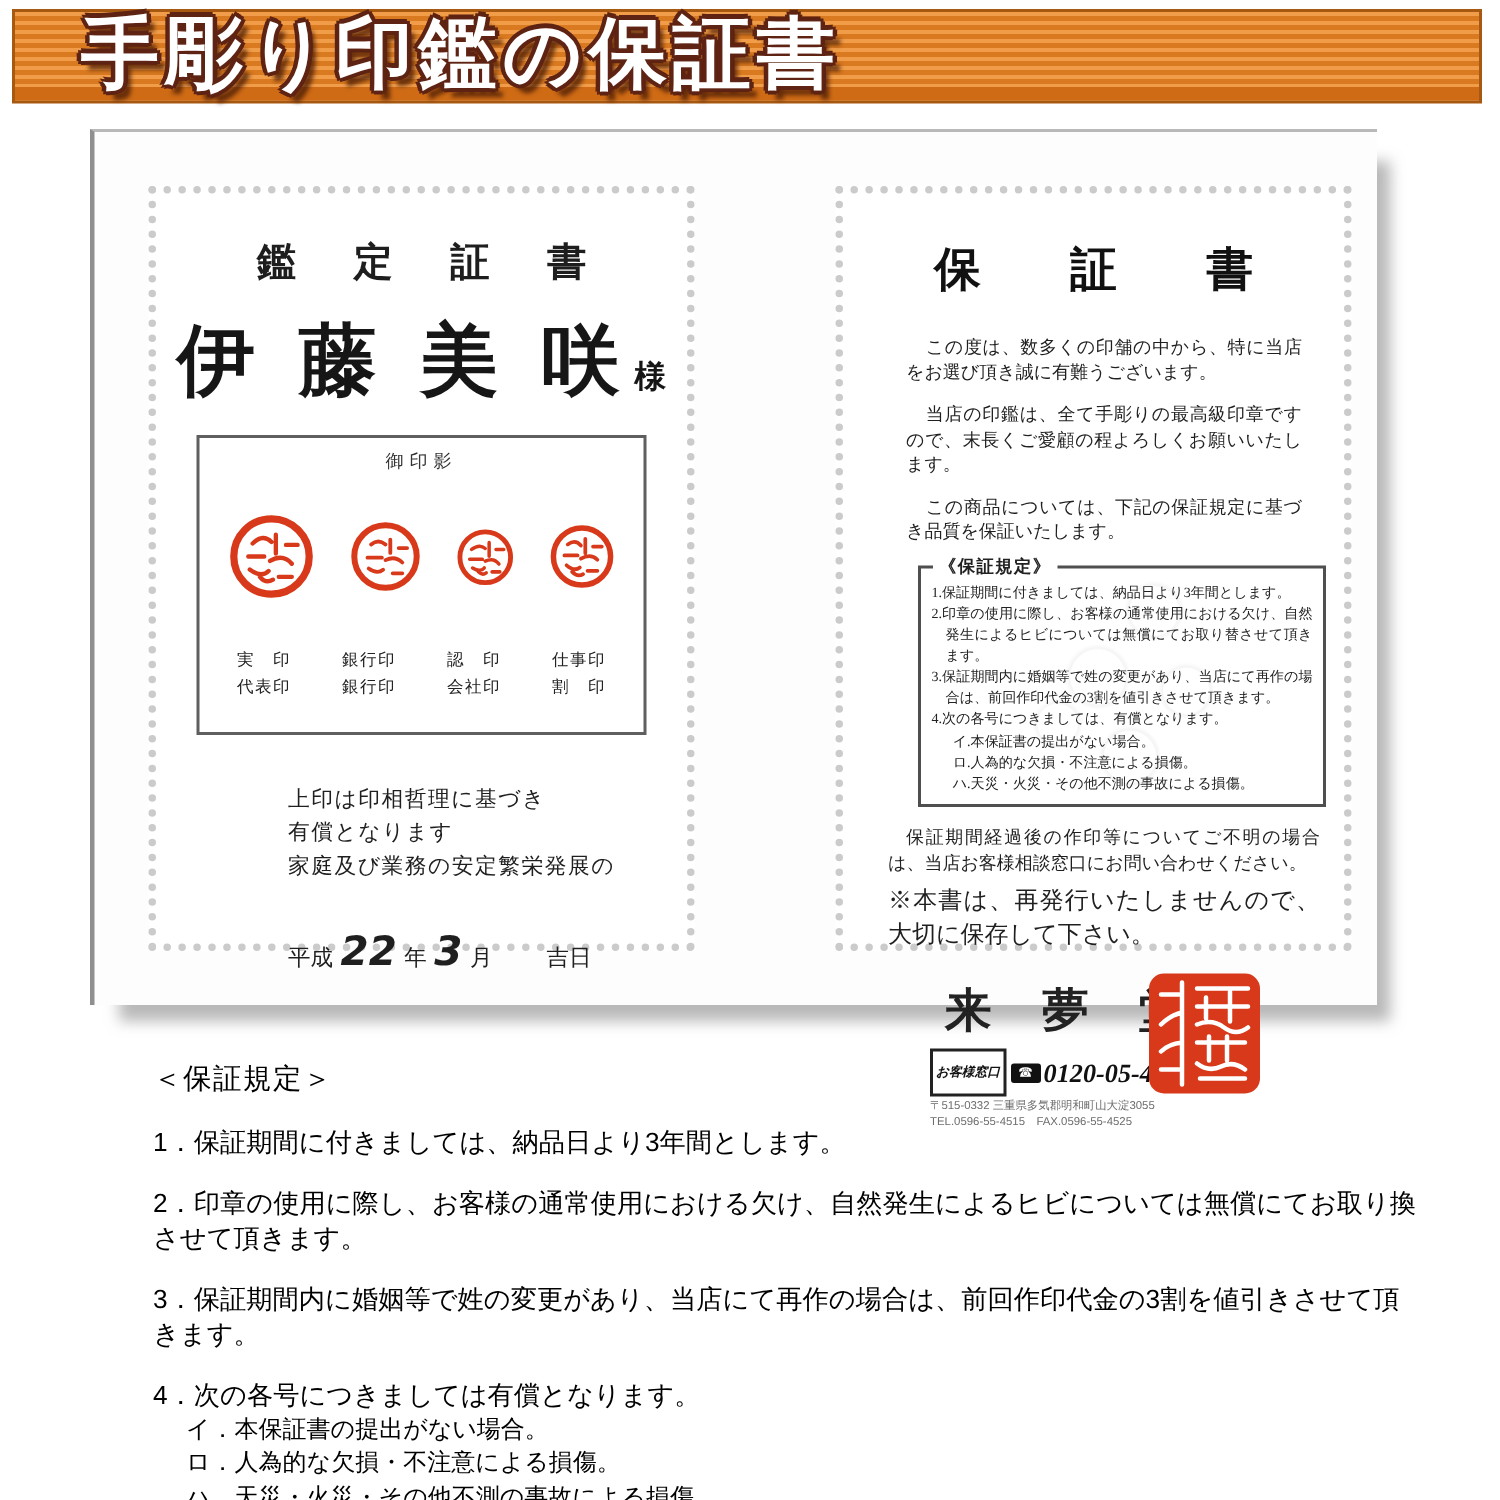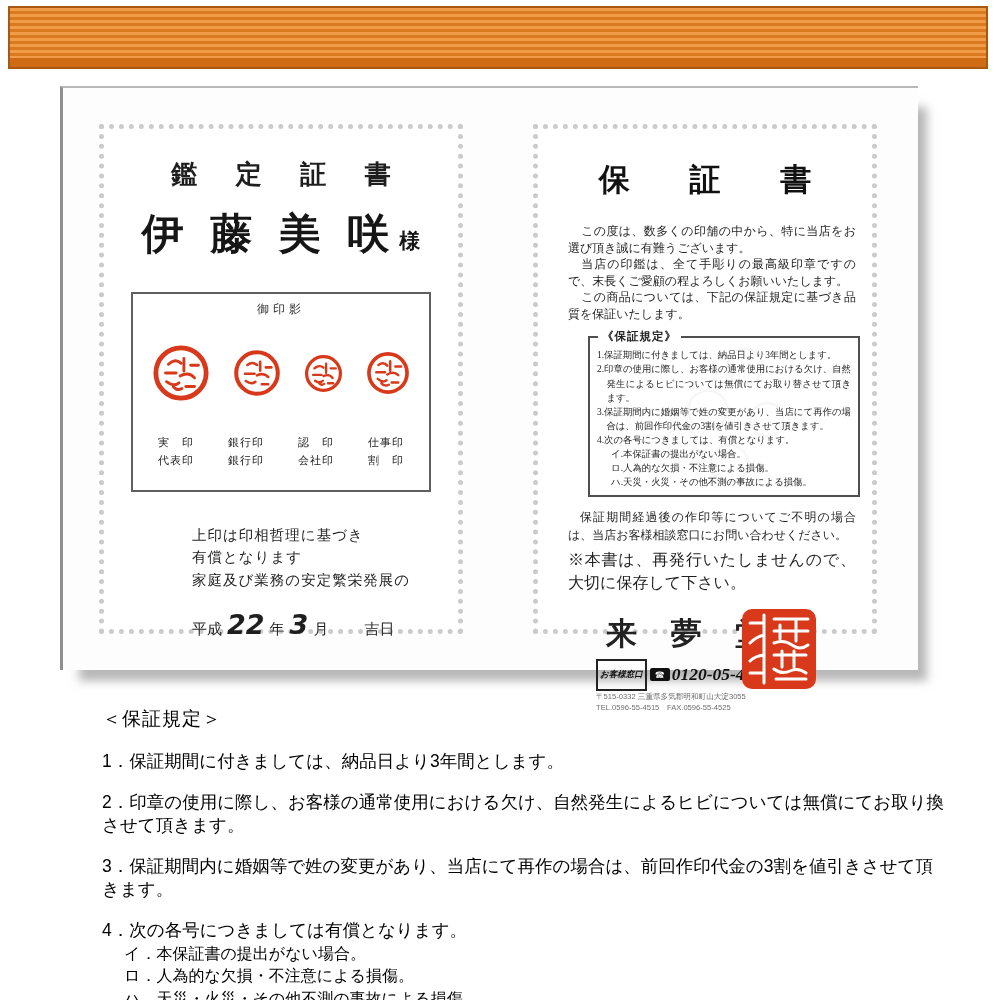--- a/index.html
+++ b/index.html
@@ -26,43 +26,43 @@
   }
 
   
   .photo{
     position:absolute;left:60px;top:86px;width:858px;height:584px;background:#fdfdfd;
     border-left:3px solid #8f8f8f;border-top:2px solid #b9b9b9;box-sizing:border-box;
     box-shadow:14px 16px 9px -5px rgba(125,125,125,.55);
   }
   .cert{position:absolute;border:5px dotted #cbcbcb;box-sizing:border-box;background:#fff;}
   .cert-left{left:36px;top:36px;width:364px;height:510px;}
-  .cert-right{left:470px;top:36px;width:344px;height:510px;}
+  .cert-right{left:494px;top:36px;width:344px;height:510px;}
 
   
   .l-title{margin-top:28px;text-align:center;font-size:26px;font-weight:600;
     letter-spacing:16px;padding-left:16px;color:#1e1e1e;}
   .l-name-row{margin-top:14px;text-align:center;color:#161616;}
-  .l-name{font-size:42px;font-weight:bold;letter-spacing:8px;}
+  .l-name{font-size:52px;font-weight:bold;letter-spacing:8px;}
   .l-honorific{font-size:21px;font-weight:600;margin-left:2px;}
-  .imprint-box{margin:30px auto 0;width:300px;height:200px;border:2px solid #5f5f5f;box-sizing:border-box;}
+  .imprint-box{margin:14px auto 0;width:300px;height:200px;border:2px solid #5f5f5f;box-sizing:border-box;}
   .imprint-label{text-align:center;font-size:12px;letter-spacing:4px;margin-top:7px;color:#333;}
   .seal-row{display:flex;justify-content:space-around;align-items:center;height:110px;padding:0 8px;}
   .seal-labels{display:flex;padding:0 8px;margin-top:6px;}
   .seal-col{width:25%;text-align:center;font-size:11px;line-height:1.6;color:#222;letter-spacing:1px;}
   .statement{margin:32px 0 0 88px;font-size:14.5px;line-height:1.55;color:#1f1f1f;letter-spacing:1px;}
   .date-row{margin:18px 0 0 88px;font-size:15px;color:#1f1f1f;display:flex;align-items:baseline;}
-  .big-num{font-size:27px;font-weight:bold;font-style:italic;margin:0 5px;font-family:"DejaVu Sans",sans-serif;}
+  .big-num{font-size:27px;font-weight:bold;font-style:italic;margin:12px 5px;font-family:"DejaVu Sans",sans-serif;}
   .day-label{margin-left:36px;}
 
   
   .r-title{margin-top:30px;text-align:center;font-size:31px;font-weight:600;
     letter-spacing:26px;padding-left:26px;color:#111;}
   .r-paras{margin:22px 16px 0 30px;font-size:12px;line-height:1.38;text-align:justify;color:#1f1f1f;}
-  .r-paras p{margin:0;text-indent:1.1em;}
+  .r-paras p{margin:12px;text-indent:1.1em;}
   .rules-box{
     position:relative;margin:14px 20px 0 50px;width:272px;border:2px solid #4f4f4f;
     padding:10px 7px 6px;box-sizing:border-box;
     background:
       radial-gradient(circle at 58% 18%, rgba(0,0,0,0) 16px, rgba(0,0,0,.045) 17px, rgba(0,0,0,0) 20px),
       radial-gradient(circle at 44% 46%, rgba(0,0,0,0) 18px, rgba(0,0,0,.045) 19px, rgba(0,0,0,0) 22px),
       radial-gradient(circle at 66% 52%, rgba(0,0,0,0) 15px, rgba(0,0,0,.045) 16px, rgba(0,0,0,0) 19px),
       radial-gradient(circle at 52% 80%, rgba(0,0,0,0) 17px, rgba(0,0,0,.045) 18px, rgba(0,0,0,0) 21px),
       radial-gradient(circle at 34% 66%, rgba(0,0,0,0) 13px, rgba(0,0,0,.04) 14px, rgba(0,0,0,0) 17px);
   }
@@ -89,20 +89,21 @@
   .bottom{position:absolute;left:102px;top:706px;width:846px;color:#000;}
   .b-heading{font-size:19px;letter-spacing:1px;}
   .b-item{font-size:17.5px;line-height:1.32;margin-top:18px;text-align:left;}
   .b-sub{font-size:16px;line-height:1.42;margin-left:22px;}
 </style>
 </head>
 <body>
 
 <div class="banner">
   <div class="banner-bar"></div>
+  <div class="banner-title">手彫り印鑑の保証書</div>
 </div>
 
 <div class="photo">
 
   <div class="cert cert-left serif">
     <div class="l-title">鑑 定 証 書</div>
     <div class="l-name-row">
       <span class="l-name">伊 藤 美 咲</span><span class="l-honorific">様</span>
     </div>
 

